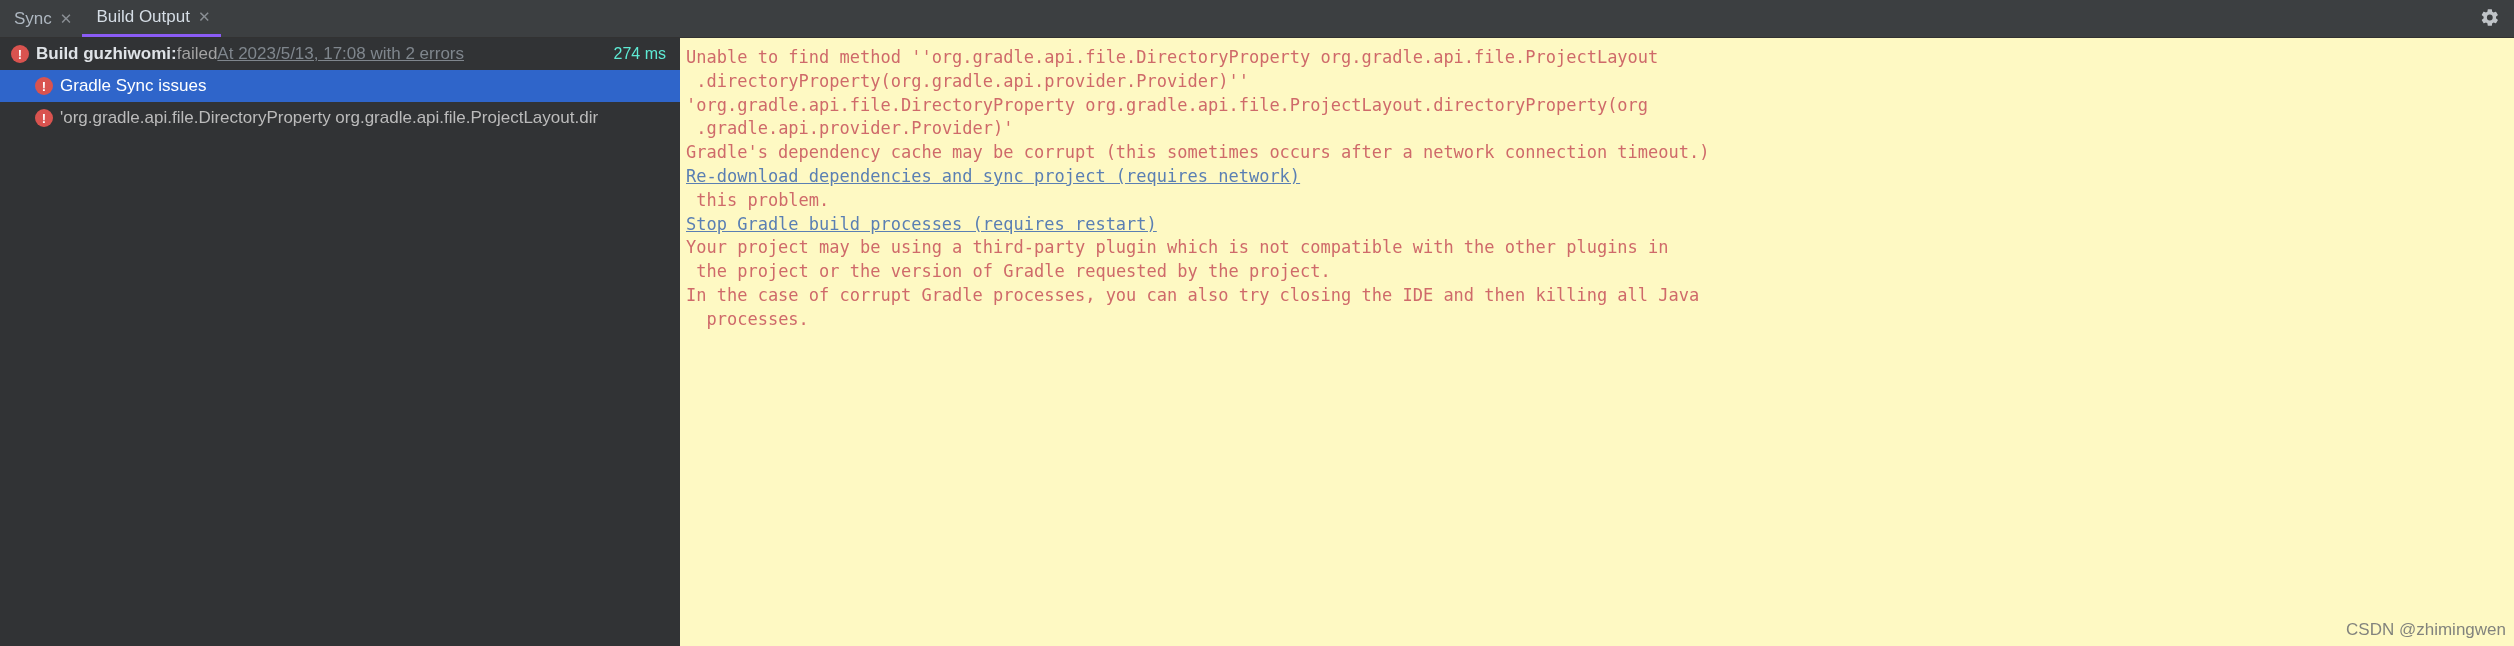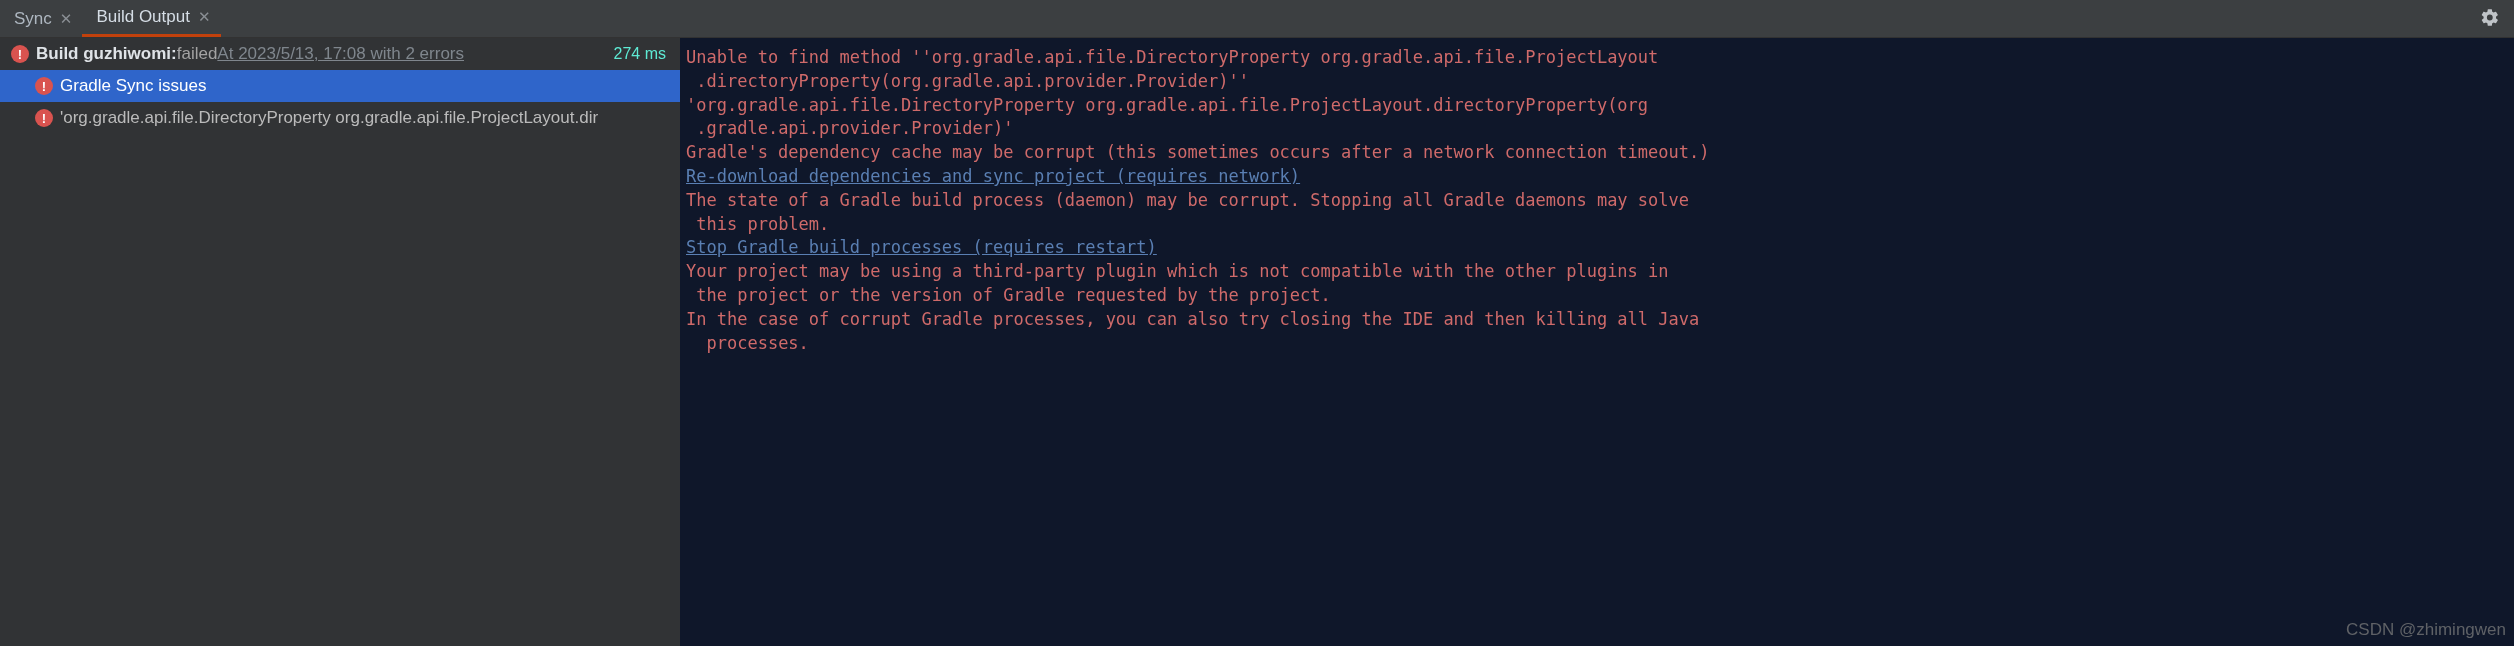--- a/index.html
+++ b/index.html
@@ -27,21 +27,21 @@
       align-items: center;
       padding: 0 10px 0 14px;
       height: 100%;
       color: #aeb7c0;
       font-size: 17px;
       cursor: pointer;
       gap: 8px;
     }
     .tab.active {
       color: #d5dde5;
-      border-bottom: 3px solid #c2410c;
+      border-bottom: 3px solid #8b5cf6;
     }
     .tab .close-x {
       font-size: 15px;
       color: #8a8f94;
     }
     .gear {
       position: absolute;
       right: 14px;
       top: 50%;
       transform: translateY(-50%);
@@ -83,21 +83,21 @@
       color: #fff; font-size: 13px; font-weight: bold;
     }
     .build-line { color:#c9ced3; }
     .build-line .proj { font-weight: bold; color:#dfe3e7; }
     .build-line .failed { color:#a3a3a3; }
     .build-line .meta { color:#7f868d; margin-left:0;text-decoration:underline;}
     .tree-timing { margin-left:auto; margin-right:14px; color:#5eead4; font-size:16px;}
     .tree-row .trunc { overflow:hidden; text-overflow:ellipsis; }
     .console-pane {
       flex: 1;
-      background: #0f172a;
+      background: #fef9c3;
       padding: 8px 6px 4px 6px;
       font-family: "Menlo", "Consolas", monospace;
       font-size: 17px;
       line-height: 1.4;
       overflow: hidden;
       position: relative;
     }
     .console-text { color:#cf6a6a; white-space: pre-wrap; }
     .console-link { color:#5a7fb3; text-decoration: underline; cursor: pointer; }
     .watermark {
@@ -157,21 +157,20 @@
 
   <div class="console-pane">
     <div class="console-text">Unable to find method ''org.gradle.api.file.DirectoryProperty org.gradle.api.file.ProjectLayout</div>
     <div class="console-text"> .directoryProperty(org.gradle.api.provider.Provider)''</div>
     <div class="console-text">'org.gradle.api.file.DirectoryProperty org.gradle.api.file.ProjectLayout.directoryProperty(org</div>
     <div class="console-text"> .gradle.api.provider.Provider)'</div>
     <div class="console-text"></div>
     <div class="console-text">Gradle's dependency cache may be corrupt (this sometimes occurs after a network connection timeout.)</div>
     <div class="console-text"></div>
     <div><span class="console-link">Re-download dependencies and sync project (requires network)</span></div>
-    <div class="console-text">The state of a Gradle build process (daemon) may be corrupt. Stopping all Gradle daemons may solve</div>
     <div class="console-text"> this problem.</div>
     <div class="console-text"></div>
     <div><span class="console-link">Stop Gradle build processes (requires restart)</span></div>
     <div class="console-text">Your project may be using a third-party plugin which is not compatible with the other plugins in</div>
     <div class="console-text"> the project or the version of Gradle requested by the project.</div>
     <div class="console-text"></div>
     <div class="console-text">In the case of corrupt Gradle processes, you can also try closing the IDE and then killing all Java</div>
     <div class="console-text">  processes.</div>
     <div class="watermark">CSDN @zhimingwen</div>
   </div>

